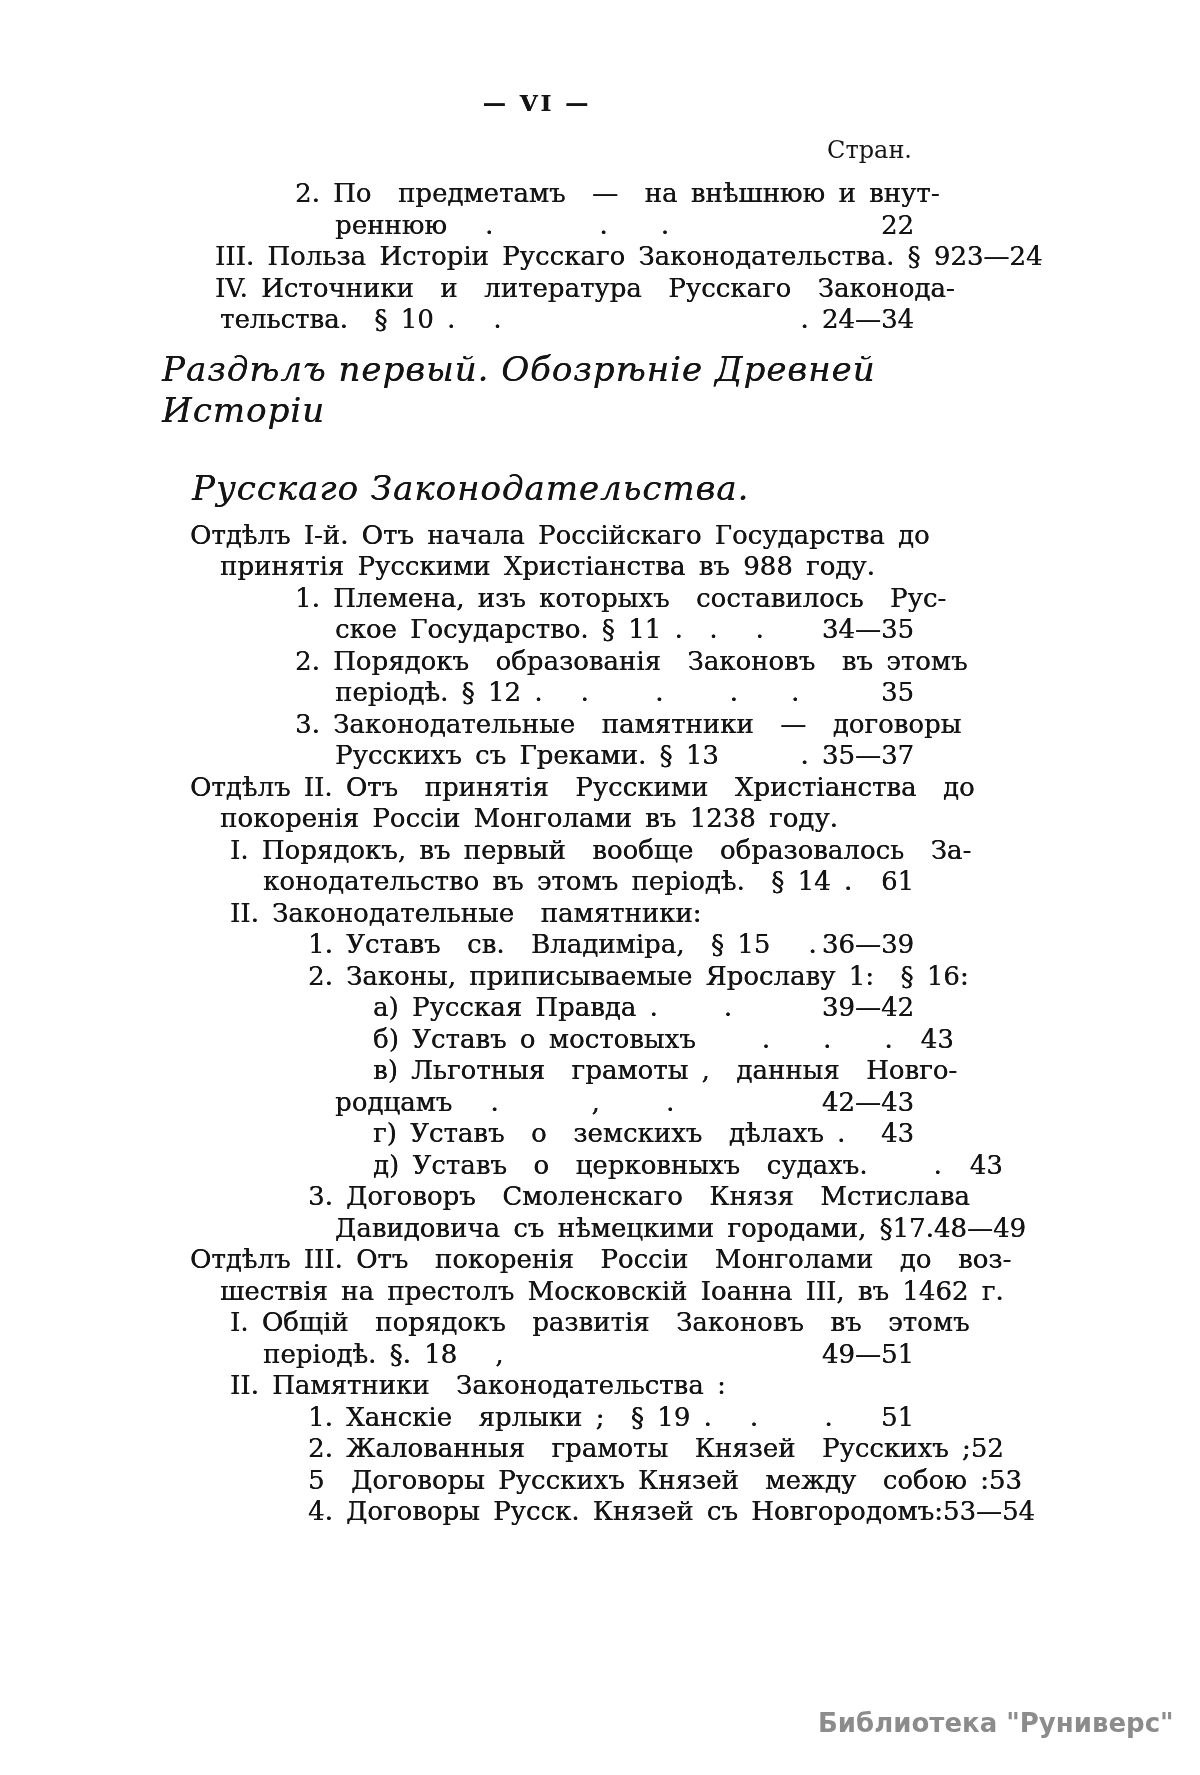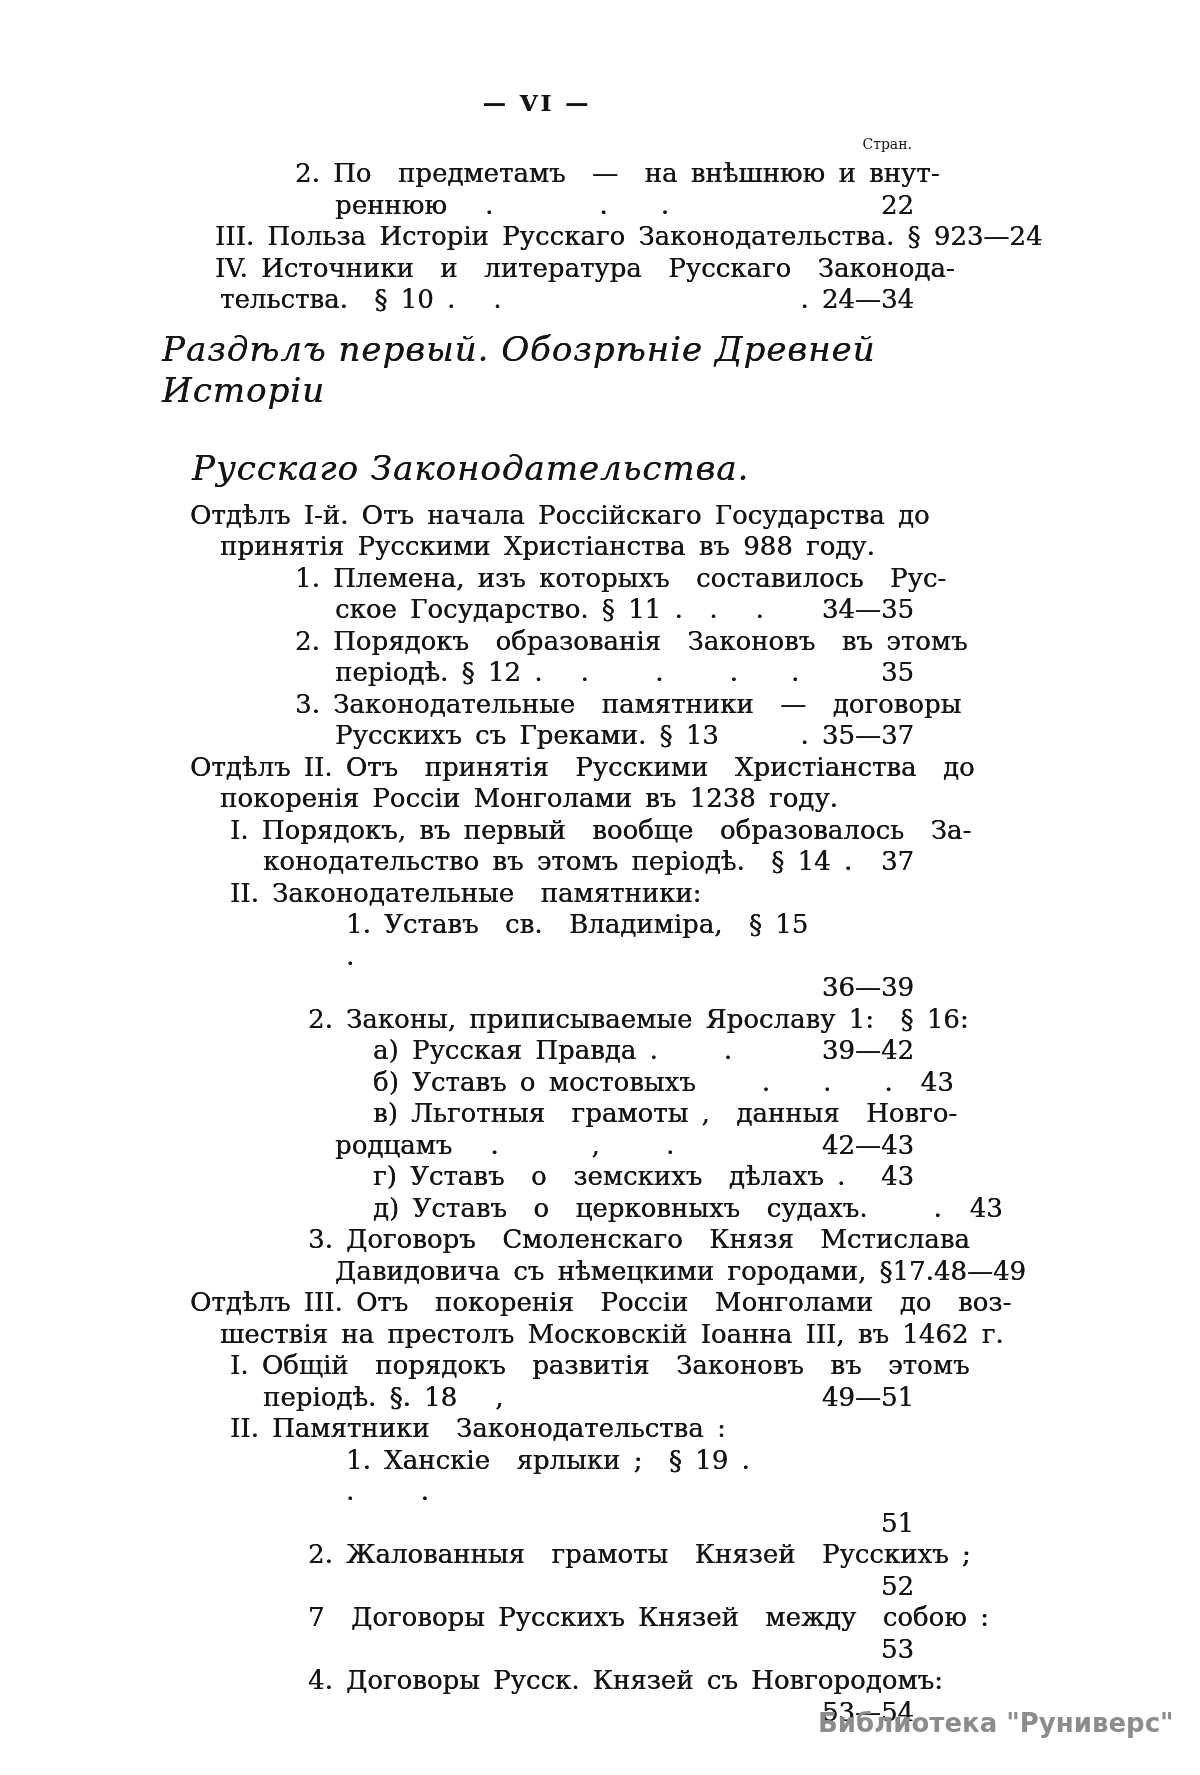--- a/index.html
+++ b/index.html
@@ -19,22 +19,22 @@
   .folio {
     text-align:center;
     font-size:23px;
     font-weight:bold;
     letter-spacing:3px;
     margin-bottom:20px;
     text-shadow:0.3px 0 0 currentColor;
   }
   .col-header {
     text-align:right;
-    font-size:14px;
-    margin-bottom:6px;
+    font-size:24px;
+    margin-bottom:14px;
     padding-right:2px;
   }
   .toc-row {
     display:flex;
     align-items:baseline;
     font-size:26px;
     line-height:31.5px;
     word-spacing:5px;
     white-space:pre;
     text-shadow:0.35px 0 0 currentColor;
@@ -42,21 +42,21 @@
   .toc-row .dots { margin-left:38px; }
   .toc-row .pg { margin-left:auto; }
   
   .ind-a { padding-left:30px; }   
   .ind-b { padding-left:60px; }   
   .ind-c { padding-left:55px; }   
   .ind-d { padding-left:70px; }   
   .ind-e { padding-left:103px;justify-content:space-between; }  
   .ind-f { padding-left:135px; }  
   .ind-g { padding-left:175px; }  
-  .ind-h { padding-left:148px;flex-direction:column; }  
+  .ind-h { padding-left:148px; }  
   .ind-j { padding-left:213px;gap:28px; }  
   .heading {
     font-style:italic;
     font-size:34px;
     line-height:41px;
     margin:13px 0 11px 2px;
     text-shadow:0.35px 0 0 currentColor;
     letter-spacing:1px;
   }
   .heading .h2 { padding-left:30px;margin-top:37px; }
@@ -90,37 +90,37 @@
       <div class="toc-row ind-b"><span class="t">принятія Русскими Христіанства въ 988 году.</span></div>
       <div class="toc-row ind-f"><span class="t">1. Племена, изъ которыхъ  составилось  Рус-</span></div>
       <div class="toc-row ind-g"><span class="t">ское Государство. § 11 .  .</span><span class="dots">.</span><span class="pg">34—35</span></div>
       <div class="toc-row ind-f"><span class="t">2. Порядокъ  образованія  Законовъ  въ этомъ</span></div>
       <div class="toc-row ind-g"><span class="t">періодѣ. § 12 .</span><span class="dots">.     .     .    .</span><span class="pg">35</span></div>
       <div class="toc-row ind-f"><span class="t">3. Законодательные  памятники  —  договоры</span></div>
       <div class="toc-row ind-g"><span class="t">Русскихъ съ Греками. § 13</span><span class="pg">. 35—37</span></div>
       <div class="toc-row ind-a"><span class="t">Отдѣлъ II. Отъ  принятія  Русскими  Христіанства  до</span></div>
       <div class="toc-row ind-b"><span class="t">покоренія Россіи Монголами въ 1238 году.</span></div>
       <div class="toc-row ind-d"><span class="t">I. Порядокъ, въ первый  вообще  образовалось  За-</span></div>
-      <div class="toc-row ind-e"><span class="t">конодательство въ этомъ періодѣ.  § 14 .</span><span class="pg">37</span></div>
+      <div class="toc-row ind-e"><span class="t">конодательство въ этомъ періодѣ.  § 14 .</span><span class="pg">61</span></div>
       <div class="toc-row ind-d"><span class="t">II. Законодательные  памятники:</span></div>
       <div class="toc-row ind-h"><span class="t">1. Уставъ  св.  Владиміра,  § 15</span><span class="dots">.</span><span class="pg">36—39</span></div>
       <div class="toc-row ind-h"><span class="t">2. Законы, приписываемые Ярославу 1:  § 16:</span></div>
       <div class="toc-row ind-j"><span class="t">а) Русская Правда .</span><span class="dots">.</span><span class="pg">39—42</span></div>
       <div class="toc-row ind-j"><span class="t">б) Уставъ о мостовыхъ</span><span class="dots">.    .    .</span><span class="pg">43</span></div>
       <div class="toc-row ind-j"><span class="t">в) Льготныя  грамоты ,  данныя  Новго-</span></div>
       <div class="toc-row ind-g"><span class="t">родцамъ</span><span class="dots">.       ,     .</span><span class="pg">42—43</span></div>
       <div class="toc-row ind-j"><span class="t">г) Уставъ  о  земскихъ  дѣлахъ .</span><span class="pg">43</span></div>
       <div class="toc-row ind-j"><span class="t">д) Уставъ  о  церковныхъ  судахъ.</span><span class="dots">.</span><span class="pg">43</span></div>
       <div class="toc-row ind-h"><span class="t">3. Договоръ  Смоленскаго  Князя  Мстислава</span></div>
       <div class="toc-row ind-g"><span class="t">Давидовича съ нѣмецкими городами, §17.</span><span class="pg">48—49</span></div>
       <div class="toc-row ind-a"><span class="t">Отдѣлъ III. Отъ  покоренія  Россіи  Монголами  до  воз-</span></div>
       <div class="toc-row ind-b"><span class="t">шествія на престолъ Московскій Іоанна III, въ 1462 г.</span></div>
       <div class="toc-row ind-d"><span class="t">I. Общій  порядокъ  развитія  Законовъ  въ  этомъ</span></div>
       <div class="toc-row ind-e"><span class="t">періодѣ. §. 18</span><span class="dots">,</span><span class="pg">49—51</span></div>
       <div class="toc-row ind-d"><span class="t">II. Памятники  Законодательства :</span></div>
       <div class="toc-row ind-h"><span class="t">1. Ханскіе  ярлыки ;  § 19 .</span><span class="dots">.     .</span><span class="pg">51</span></div>
       <div class="toc-row ind-h"><span class="t">2. Жалованныя  грамоты  Князей  Русскихъ ;</span><span class="pg">52</span></div>
-      <div class="toc-row ind-h"><span class="t">7  Договоры Русскихъ Князей  между  собою :</span><span class="pg">53</span></div>
+      <div class="toc-row ind-h"><span class="t">5  Договоры Русскихъ Князей  между  собою :</span><span class="pg">53</span></div>
       <div class="toc-row ind-h"><span class="t">4. Договоры Русск. Князей съ Новгородомъ:</span><span class="pg">53—54</span></div>
     </div>
 </div>
 
 <div class="watermark">Библиотека "Руниверс"</div>
 
 </body></html>

